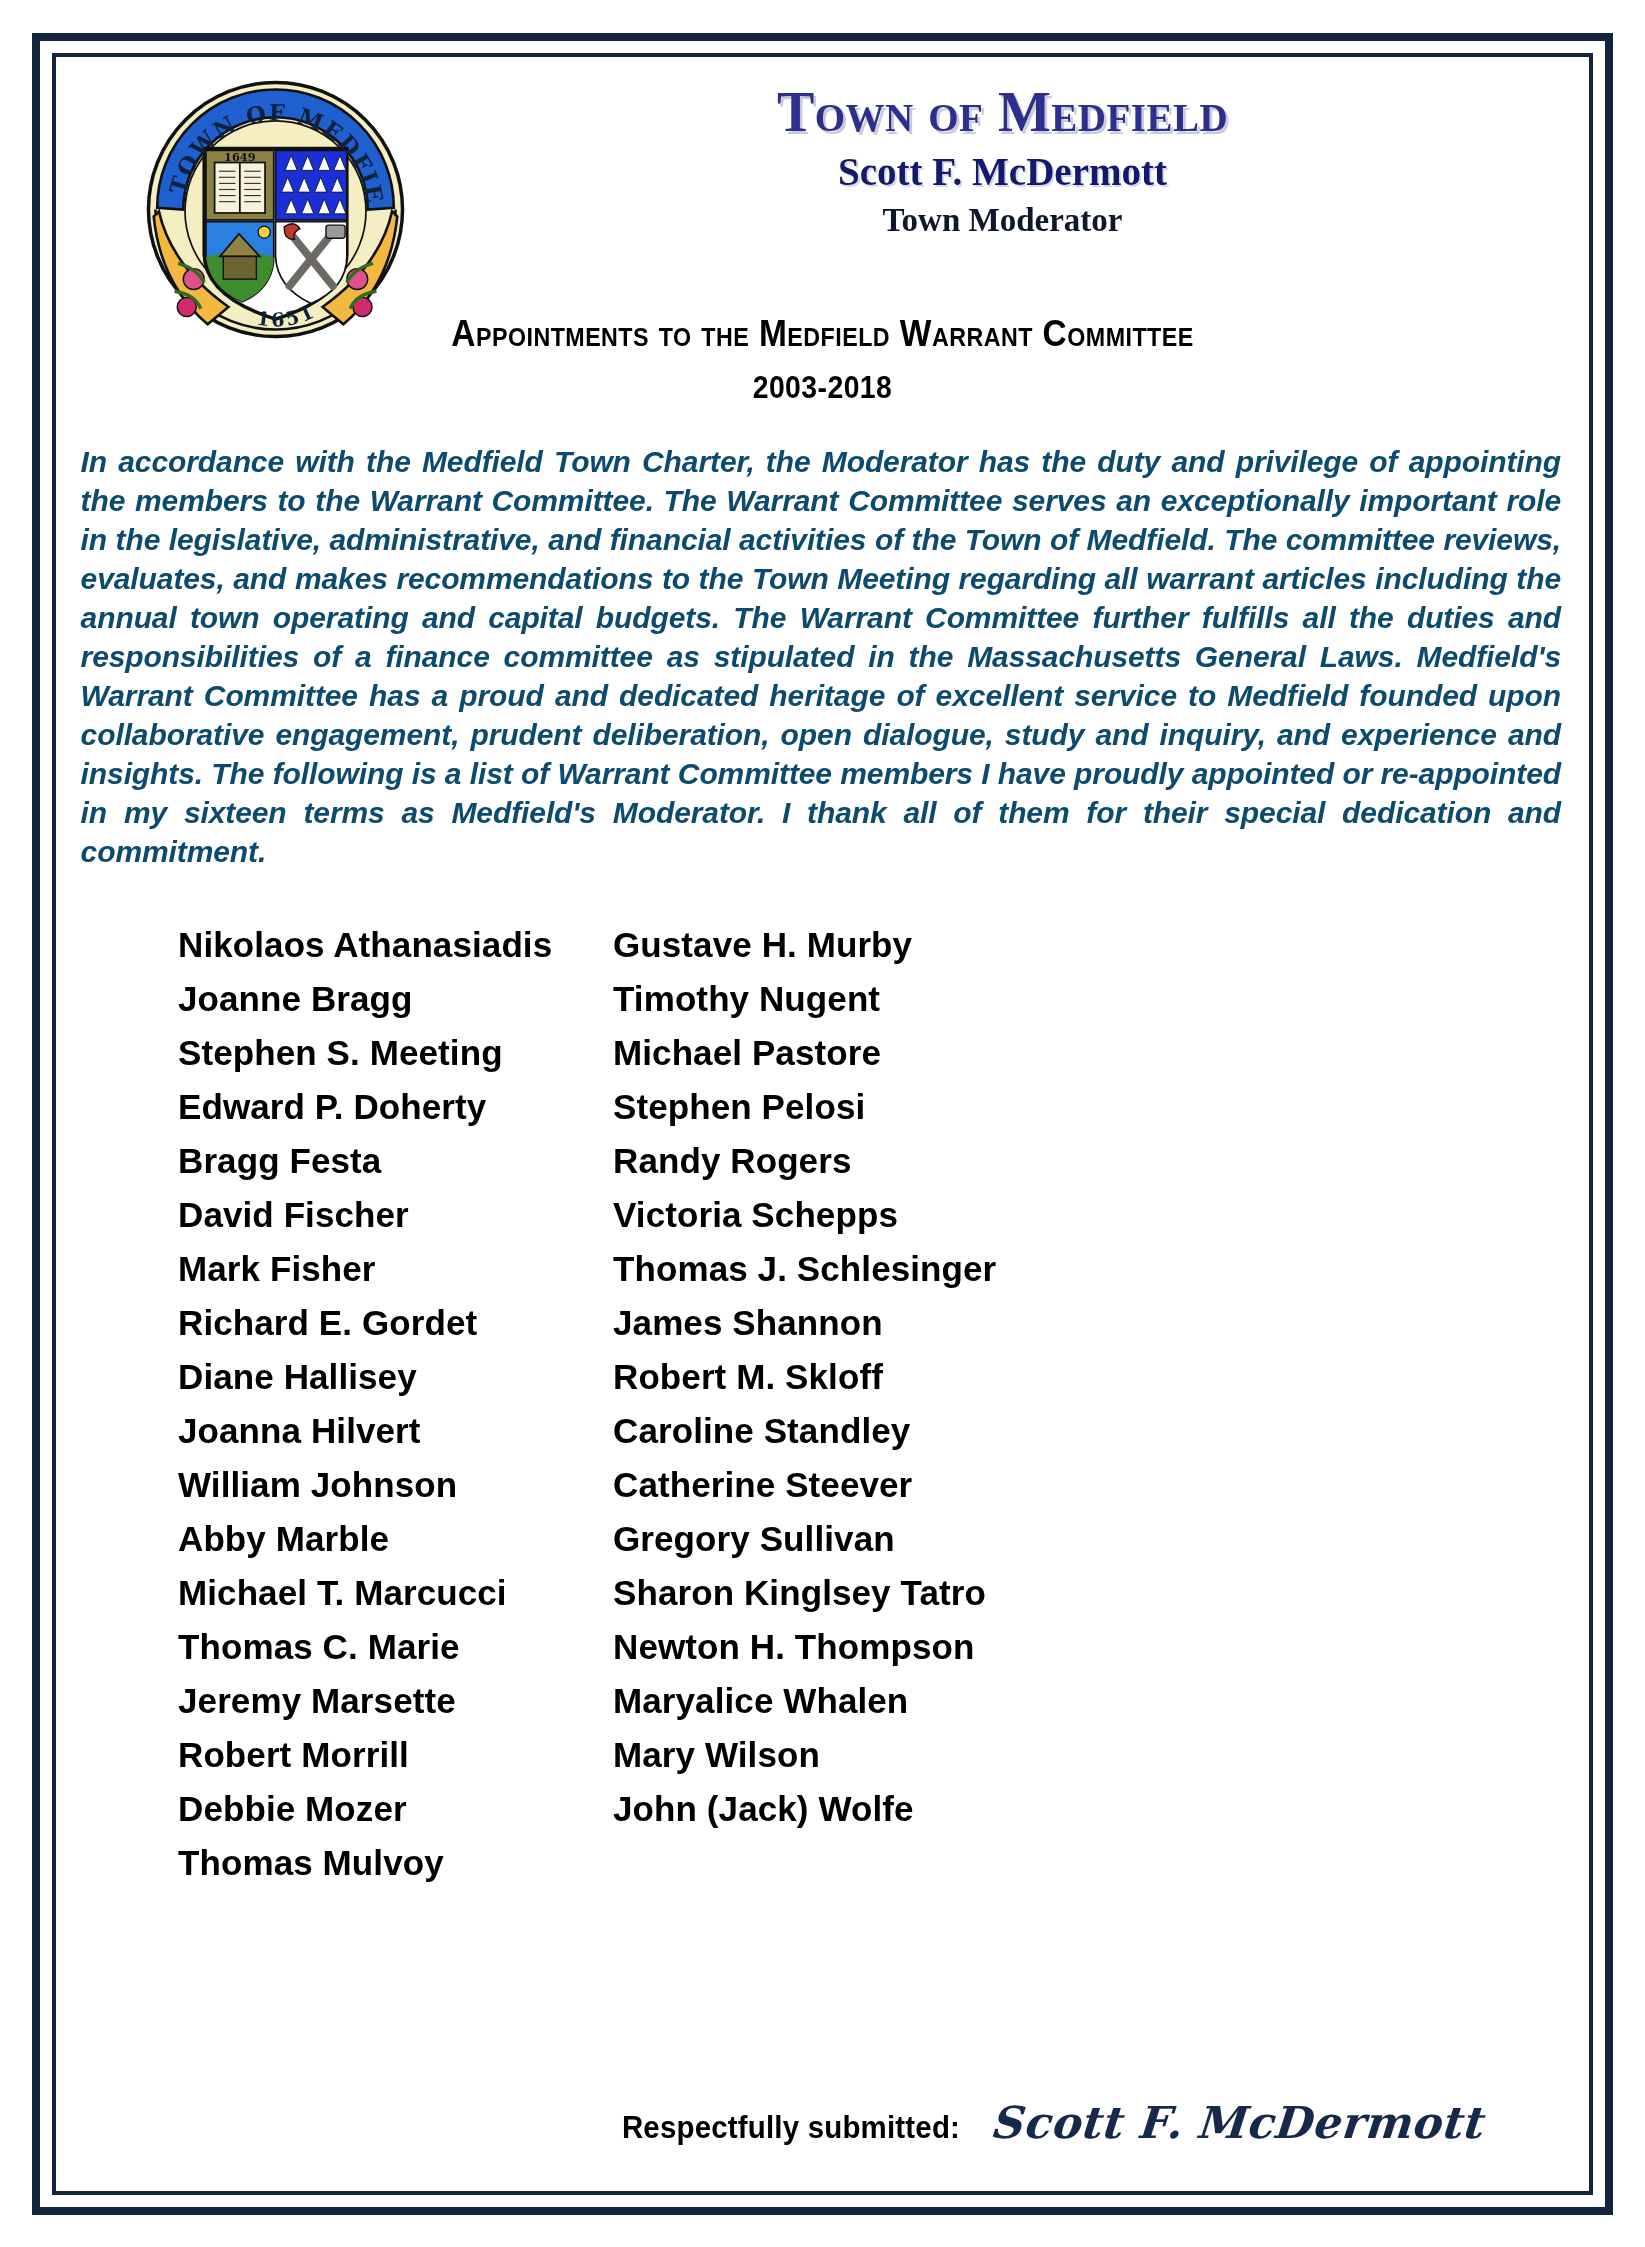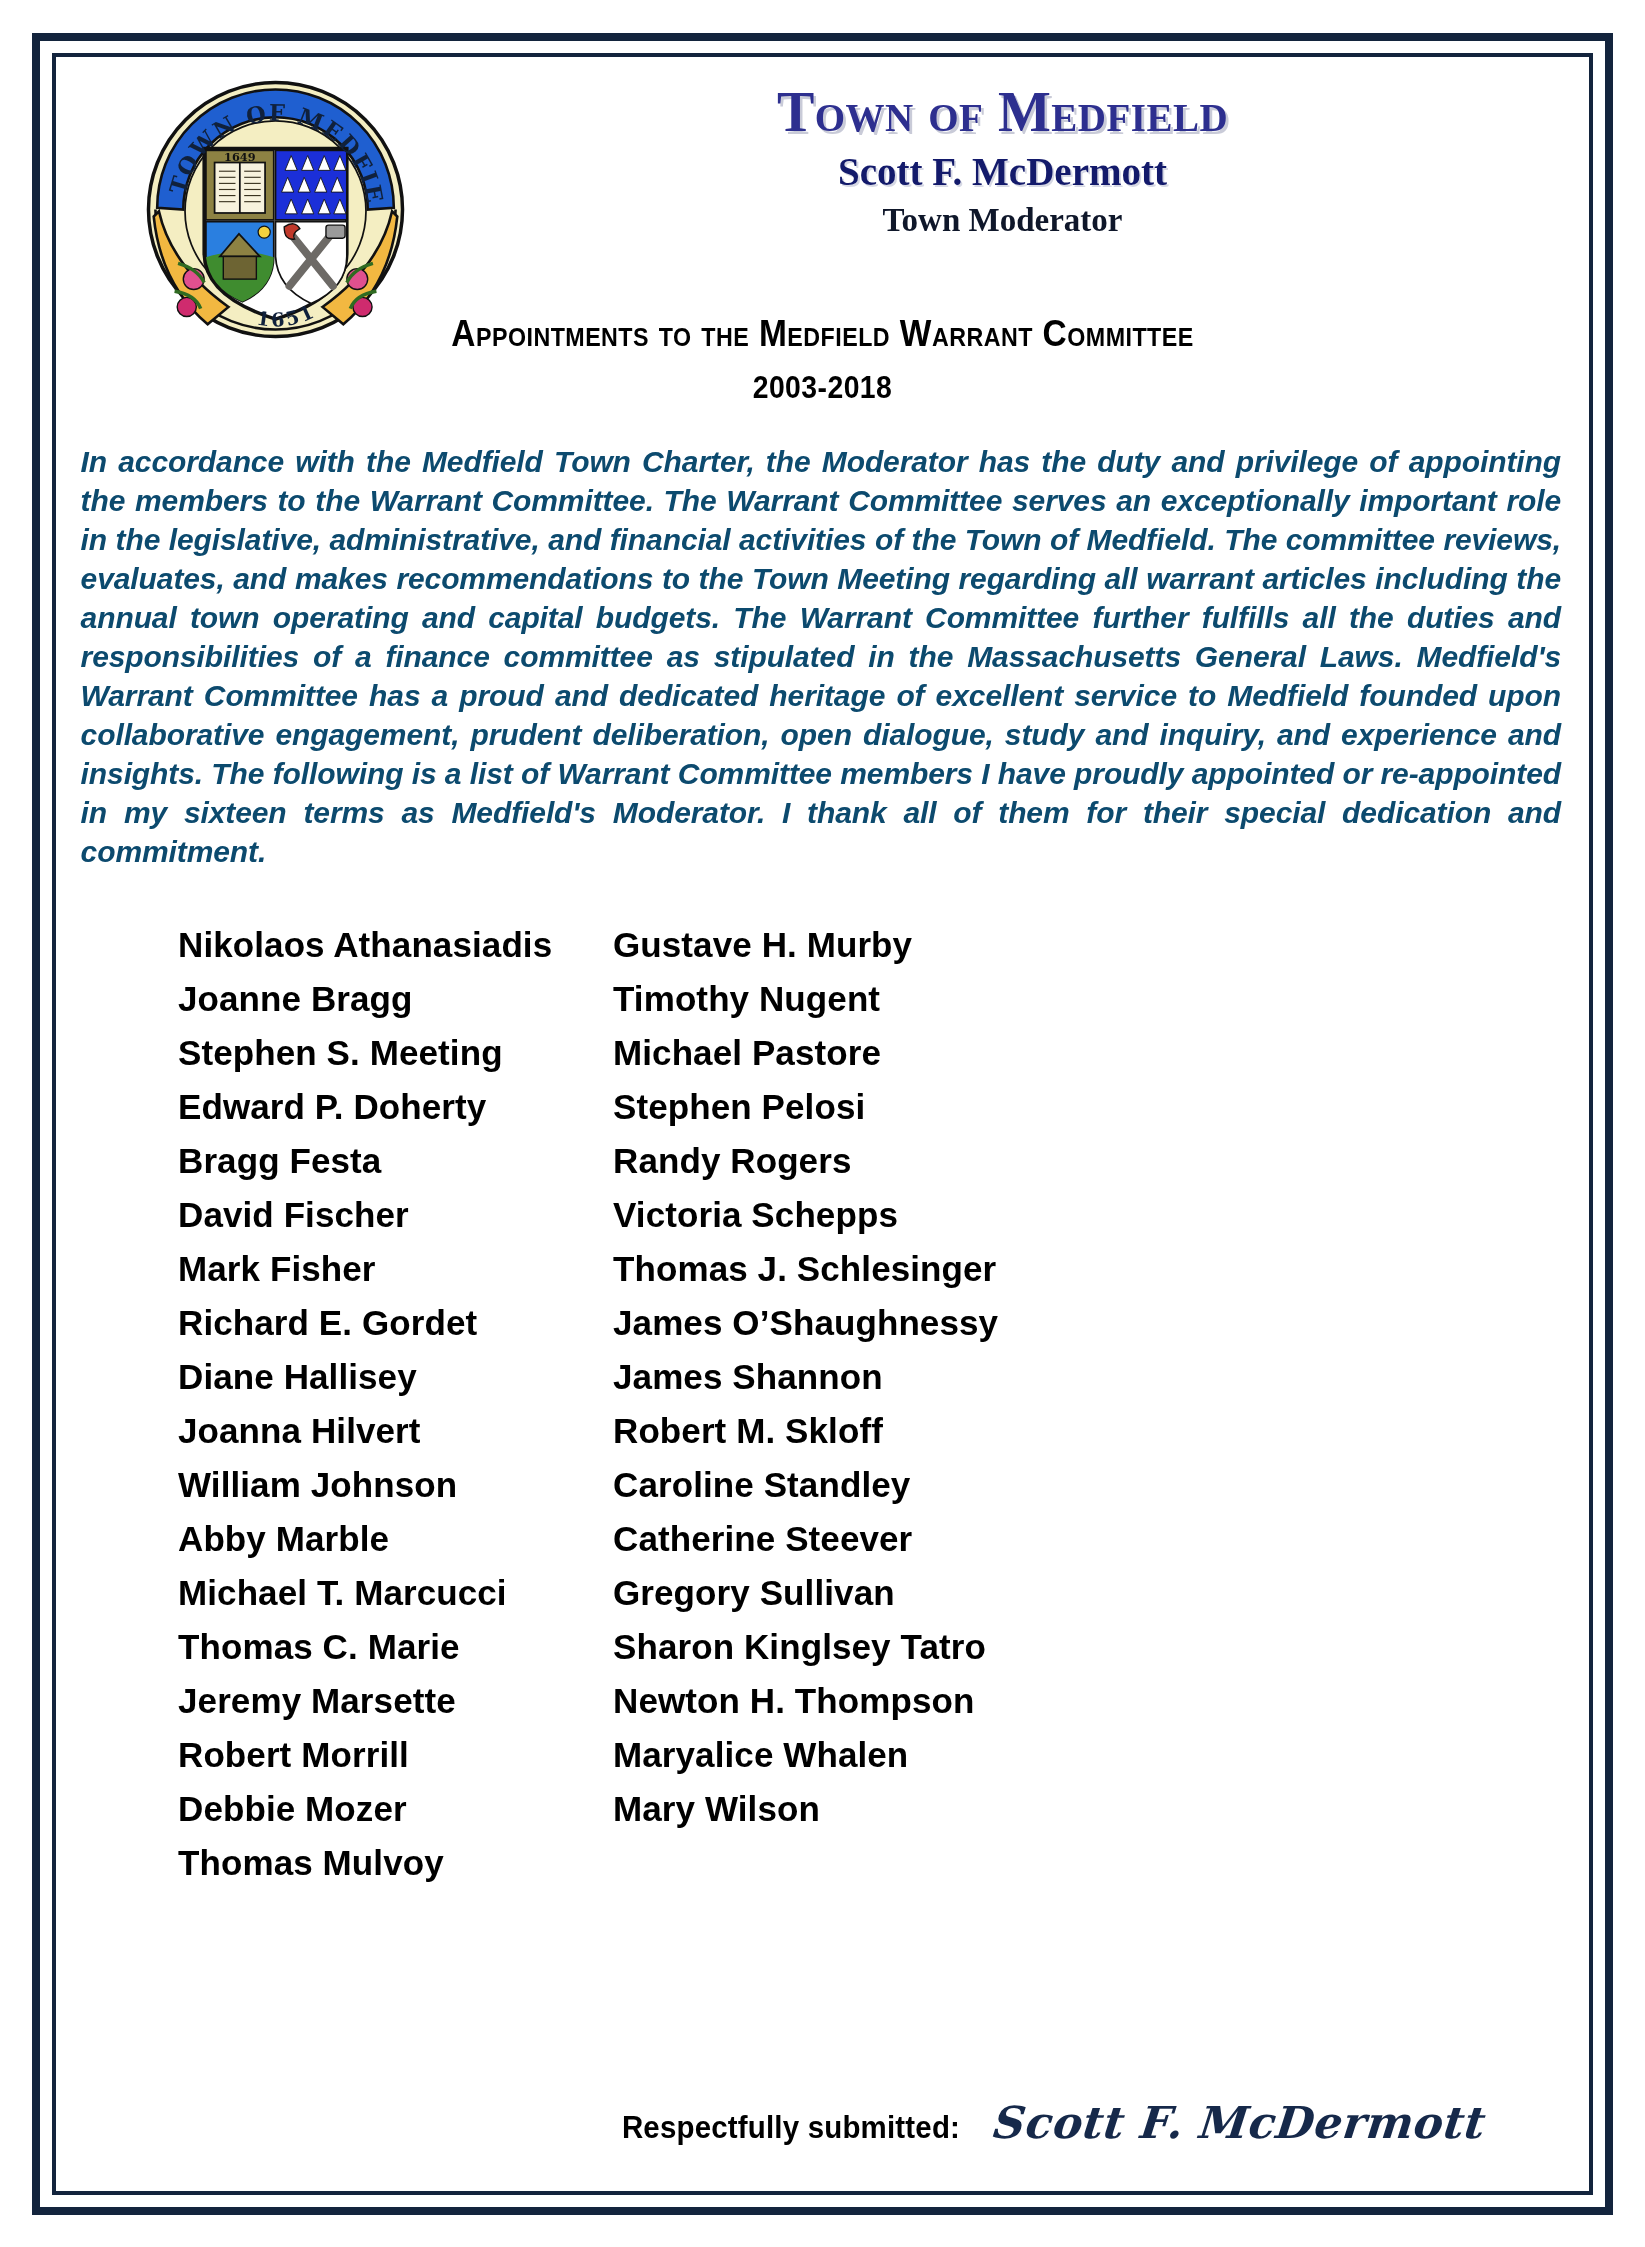--- a/index.html
+++ b/index.html
@@ -308,30 +308,30 @@
           <div class="name-row">Thomas Mulvoy</div>
         </div>
       <div class="col col-right" id="col-right">
           <div class="name-row">Gustave H. Murby</div>
           <div class="name-row">Timothy Nugent</div>
           <div class="name-row">Michael Pastore</div>
           <div class="name-row">Stephen Pelosi</div>
           <div class="name-row">Randy Rogers</div>
           <div class="name-row">Victoria Schepps</div>
           <div class="name-row">Thomas J. Schlesinger</div>
-          <div class="name-row">James O’Shaughnessy</div>
           <div class="name-row">James Shannon</div>
           <div class="name-row">Robert M. Skloff</div>
           <div class="name-row">Caroline Standley</div>
           <div class="name-row">Catherine Steever</div>
           <div class="name-row">Gregory Sullivan</div>
           <div class="name-row">Sharon Kinglsey Tatro</div>
           <div class="name-row">Newton H. Thompson</div>
           <div class="name-row">Maryalice Whalen</div>
           <div class="name-row">Mary Wilson</div>
+          <div class="name-row">John (Jack) Wolfe</div>
         </div>
     </div>
 
     <div class="signature">
       <span class="sign-label">Respectfully submitted:</span>
       <span class="sign-script">Scott F. McDermott</span>
     </div>
 
   </div>
 </div>

